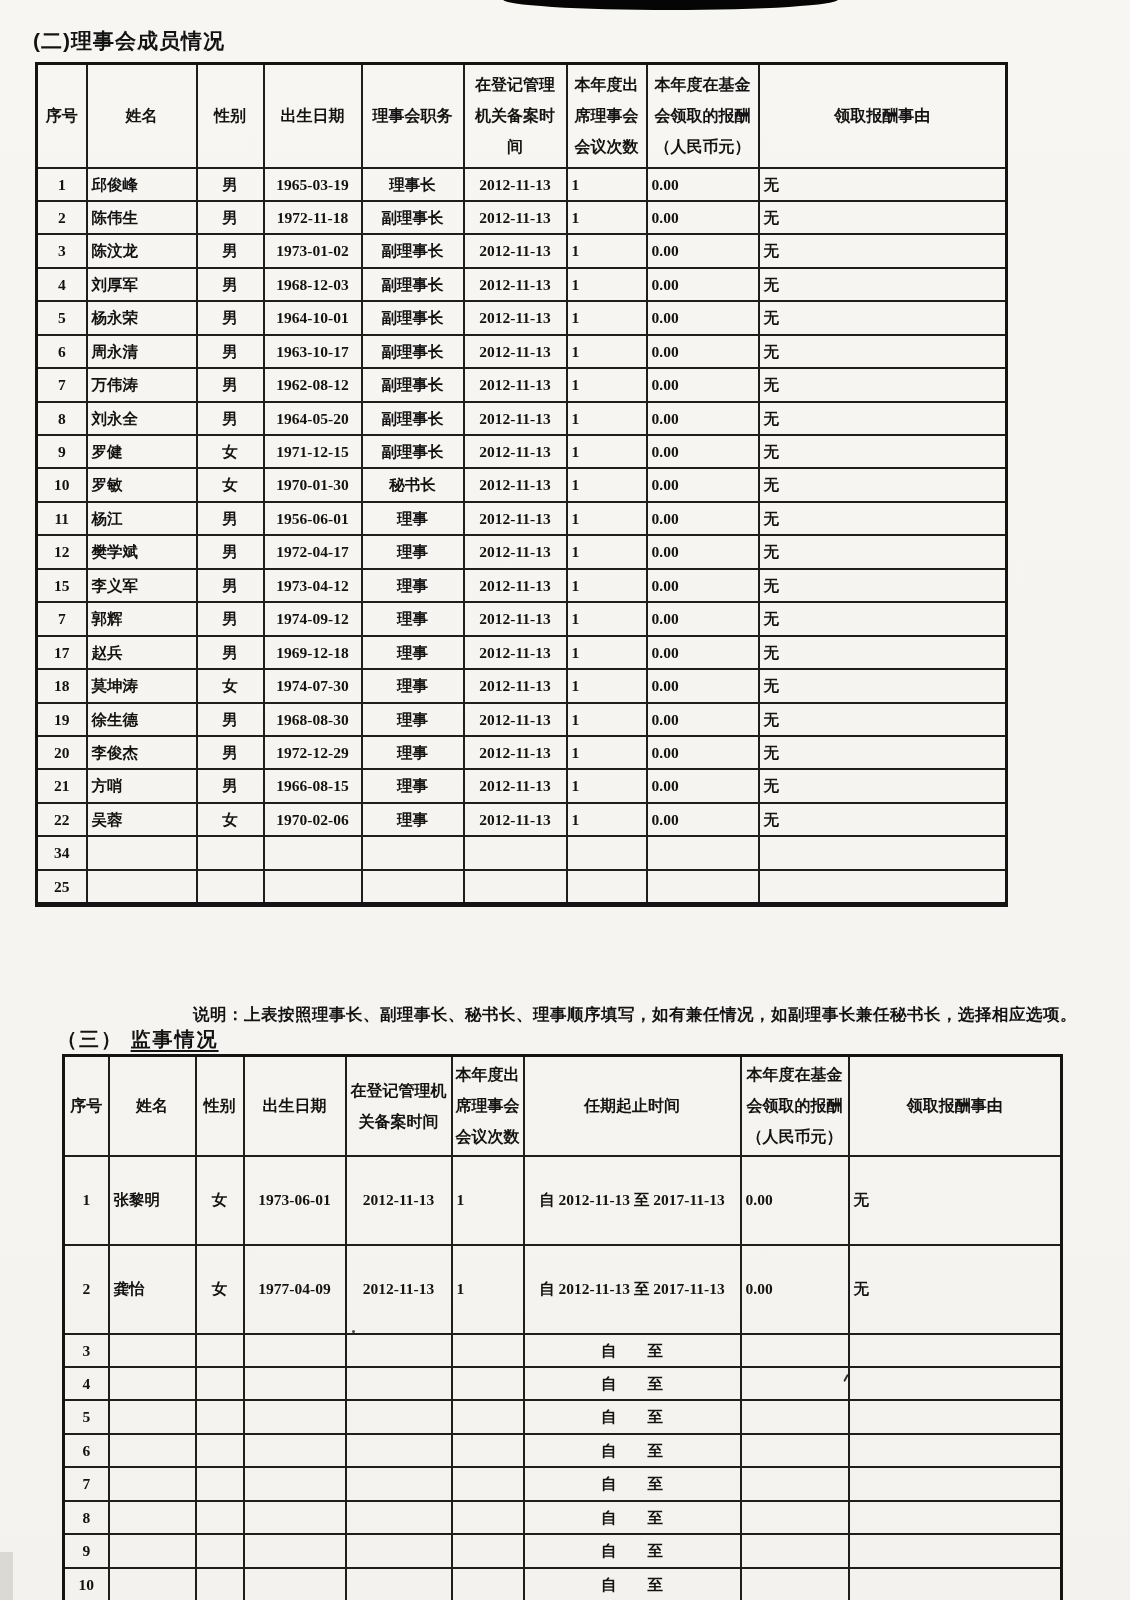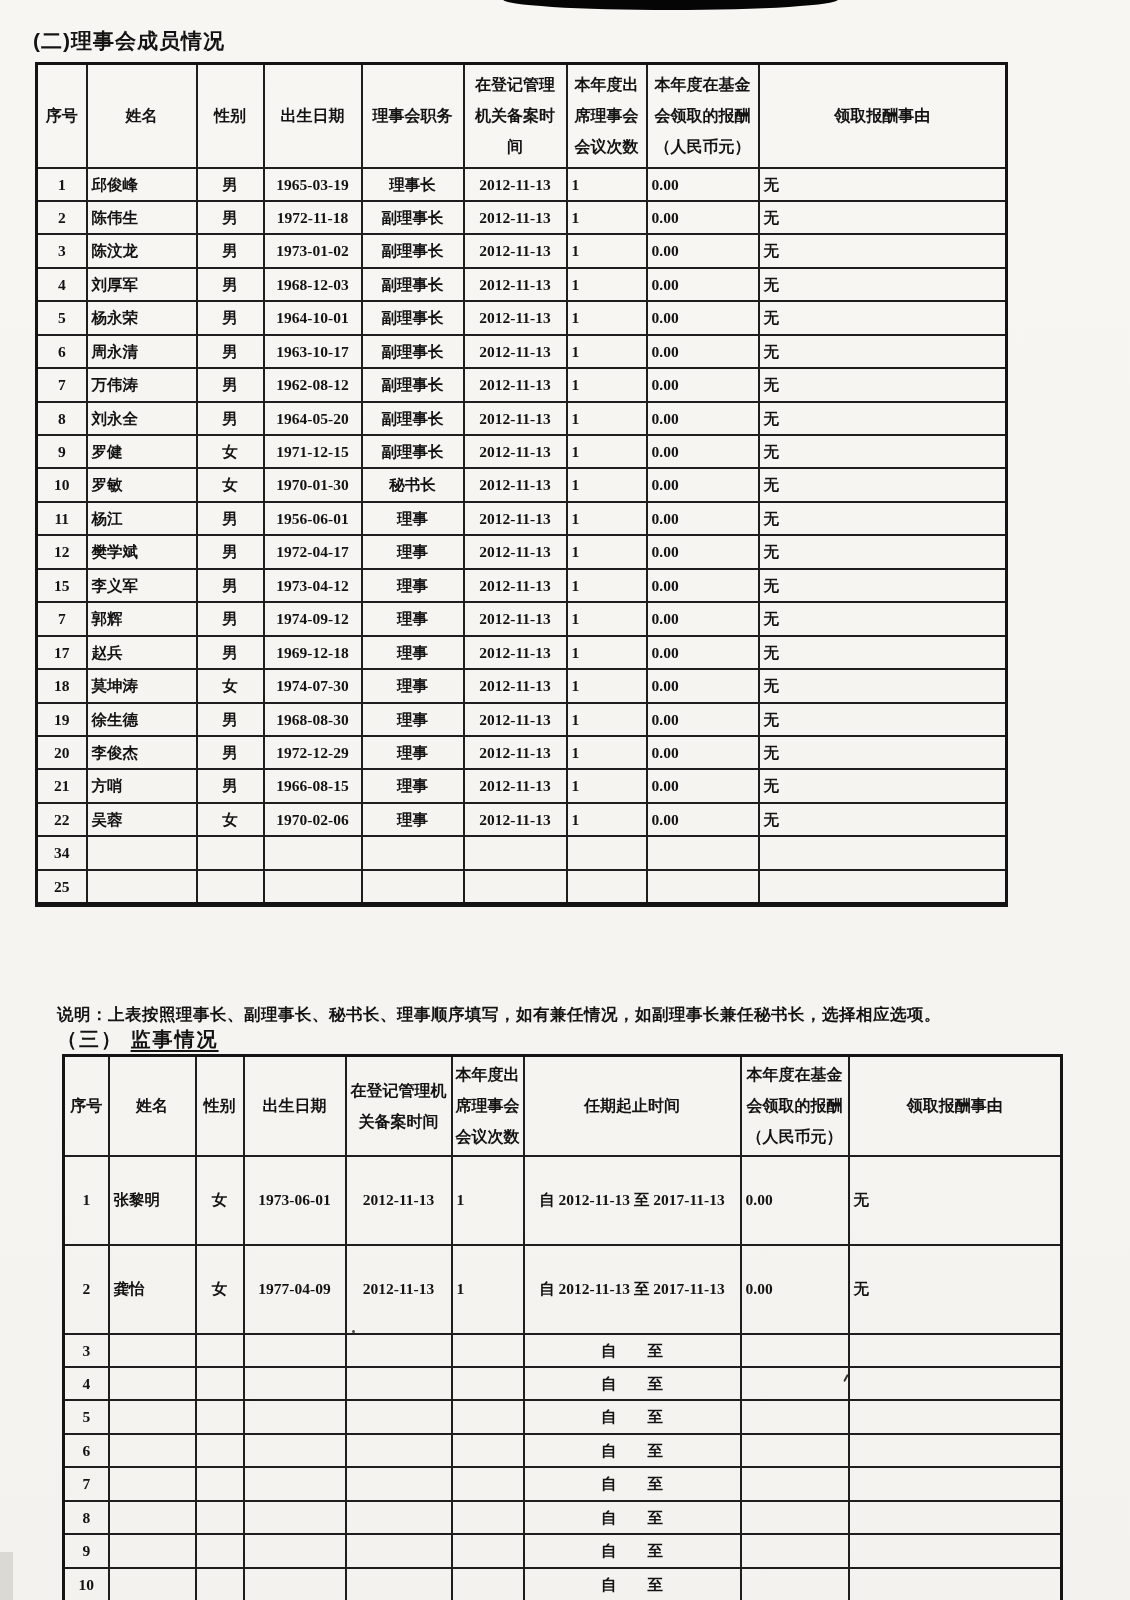--- a/index.html
+++ b/index.html
@@ -30,21 +30,21 @@
     background:#dbd9d4;
   }
 
   .sec-title{position:absolute;font-weight:bold;white-space:nowrap;}
   #board-title{left:33px;top:27px;font-size:21px;letter-spacing:1px;}
   #sup-title{left:57px;top:1026px;font-size:20px;letter-spacing:2px;}
   #sup-title .u{text-decoration:underline;text-underline-offset:4px;}
 
   .note-line{
     position:absolute;left:57px;top:1004px;width:1020px;
-    font-size:16.5px;font-weight:600;letter-spacing:0.5px;white-space:nowrap;
+    font-size:16.5px;font-weight:600;letter-spacing:0.5px;white-space:nowrap;text-align:right;
   }
 
   table.doc{
     position:absolute;border-collapse:collapse;table-layout:fixed;
     border:3px solid #141414;
   }
   table.doc th, table.doc td{
     border:2px solid #1e1e1e;
     overflow:hidden;vertical-align:middle;
   }

